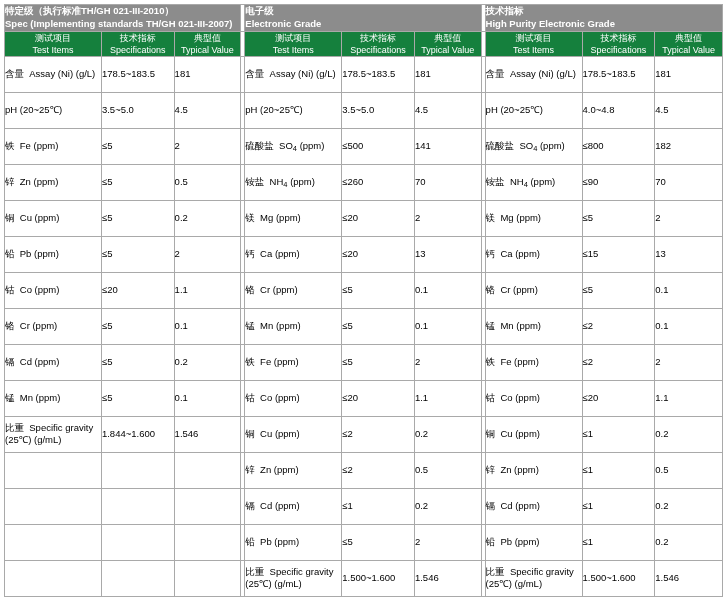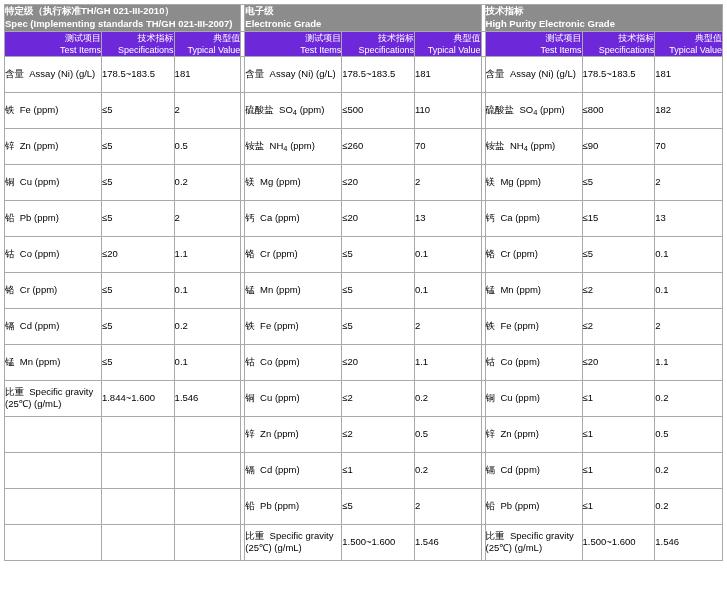--- a/index.html
+++ b/index.html
@@ -34,23 +34,23 @@
   }
   .grp-head {
     background: #8c8c8c;
     color: #ffffff;
     font-weight: bold;
     font-size: 9.5px;
     line-height: 1.35;
     padding: 5px 2px 5px 2px;
   }
   .col-head {
-    background: #6d28d9;
+    background: #15803d;
     color: #ffffff;
-    text-align: right;
+    text-align: center;
     font-weight: normal;
     font-size: 9px;
     line-height: 1.35;
     padding: 4px 2px 4px 2px;
   }
   .cell {
     height: 35px;
     padding: 3px 5px;
     font-size: 9.5px;
     line-height: 1.3;
@@ -157,27 +157,40 @@
           <td class="gap"></td>
           <td class="cell"><span>含量</span>&nbsp; <span>Assay (Ni) (g/L)</span></td>
           <td class="cell">178.5~183.5</td>
           <td class="cell">181</td>
           <td class="gap"></td>
           <td class="cell"><span>含量</span>&nbsp; <span>Assay (Ni) (g/L)</span></td>
           <td class="cell">178.5~183.5</td>
           <td class="cell">181</td>
         </tr>
         <tr>
+          <td class="cell"><span>pH (20~25℃)</span></td>
+          <td class="cell">3.5~5.0</td>
+          <td class="cell">4.5</td>
+          <td class="gap"></td>
+          <td class="cell"><span>pH (20~25℃)</span></td>
+          <td class="cell">3.5~5.0</td>
+          <td class="cell">4.5</td>
+          <td class="gap"></td>
+          <td class="cell"><span>pH (20~25℃)</span></td>
+          <td class="cell">4.0~4.8</td>
+          <td class="cell">4.5</td>
+        </tr>
+        <tr>
           <td class="cell"><span>铁</span>&nbsp; <span>Fe (ppm)</span></td>
           <td class="cell">≤5</td>
           <td class="cell">2</td>
           <td class="gap"></td>
           <td class="cell"><span>硫酸盐</span>&nbsp; <span>SO<sub>4</sub> (ppm)</span></td>
           <td class="cell">≤500</td>
-          <td class="cell">110</td>
+          <td class="cell">141</td>
           <td class="gap"></td>
           <td class="cell"><span>硫酸盐</span>&nbsp; <span>SO<sub>4</sub> (ppm)</span></td>
           <td class="cell">≤800</td>
           <td class="cell">182</td>
         </tr>
         <tr>
           <td class="cell"><span>锌</span>&nbsp; <span>Zn (ppm)</span></td>
           <td class="cell">≤5</td>
           <td class="cell">0.5</td>
           <td class="gap"></td>

